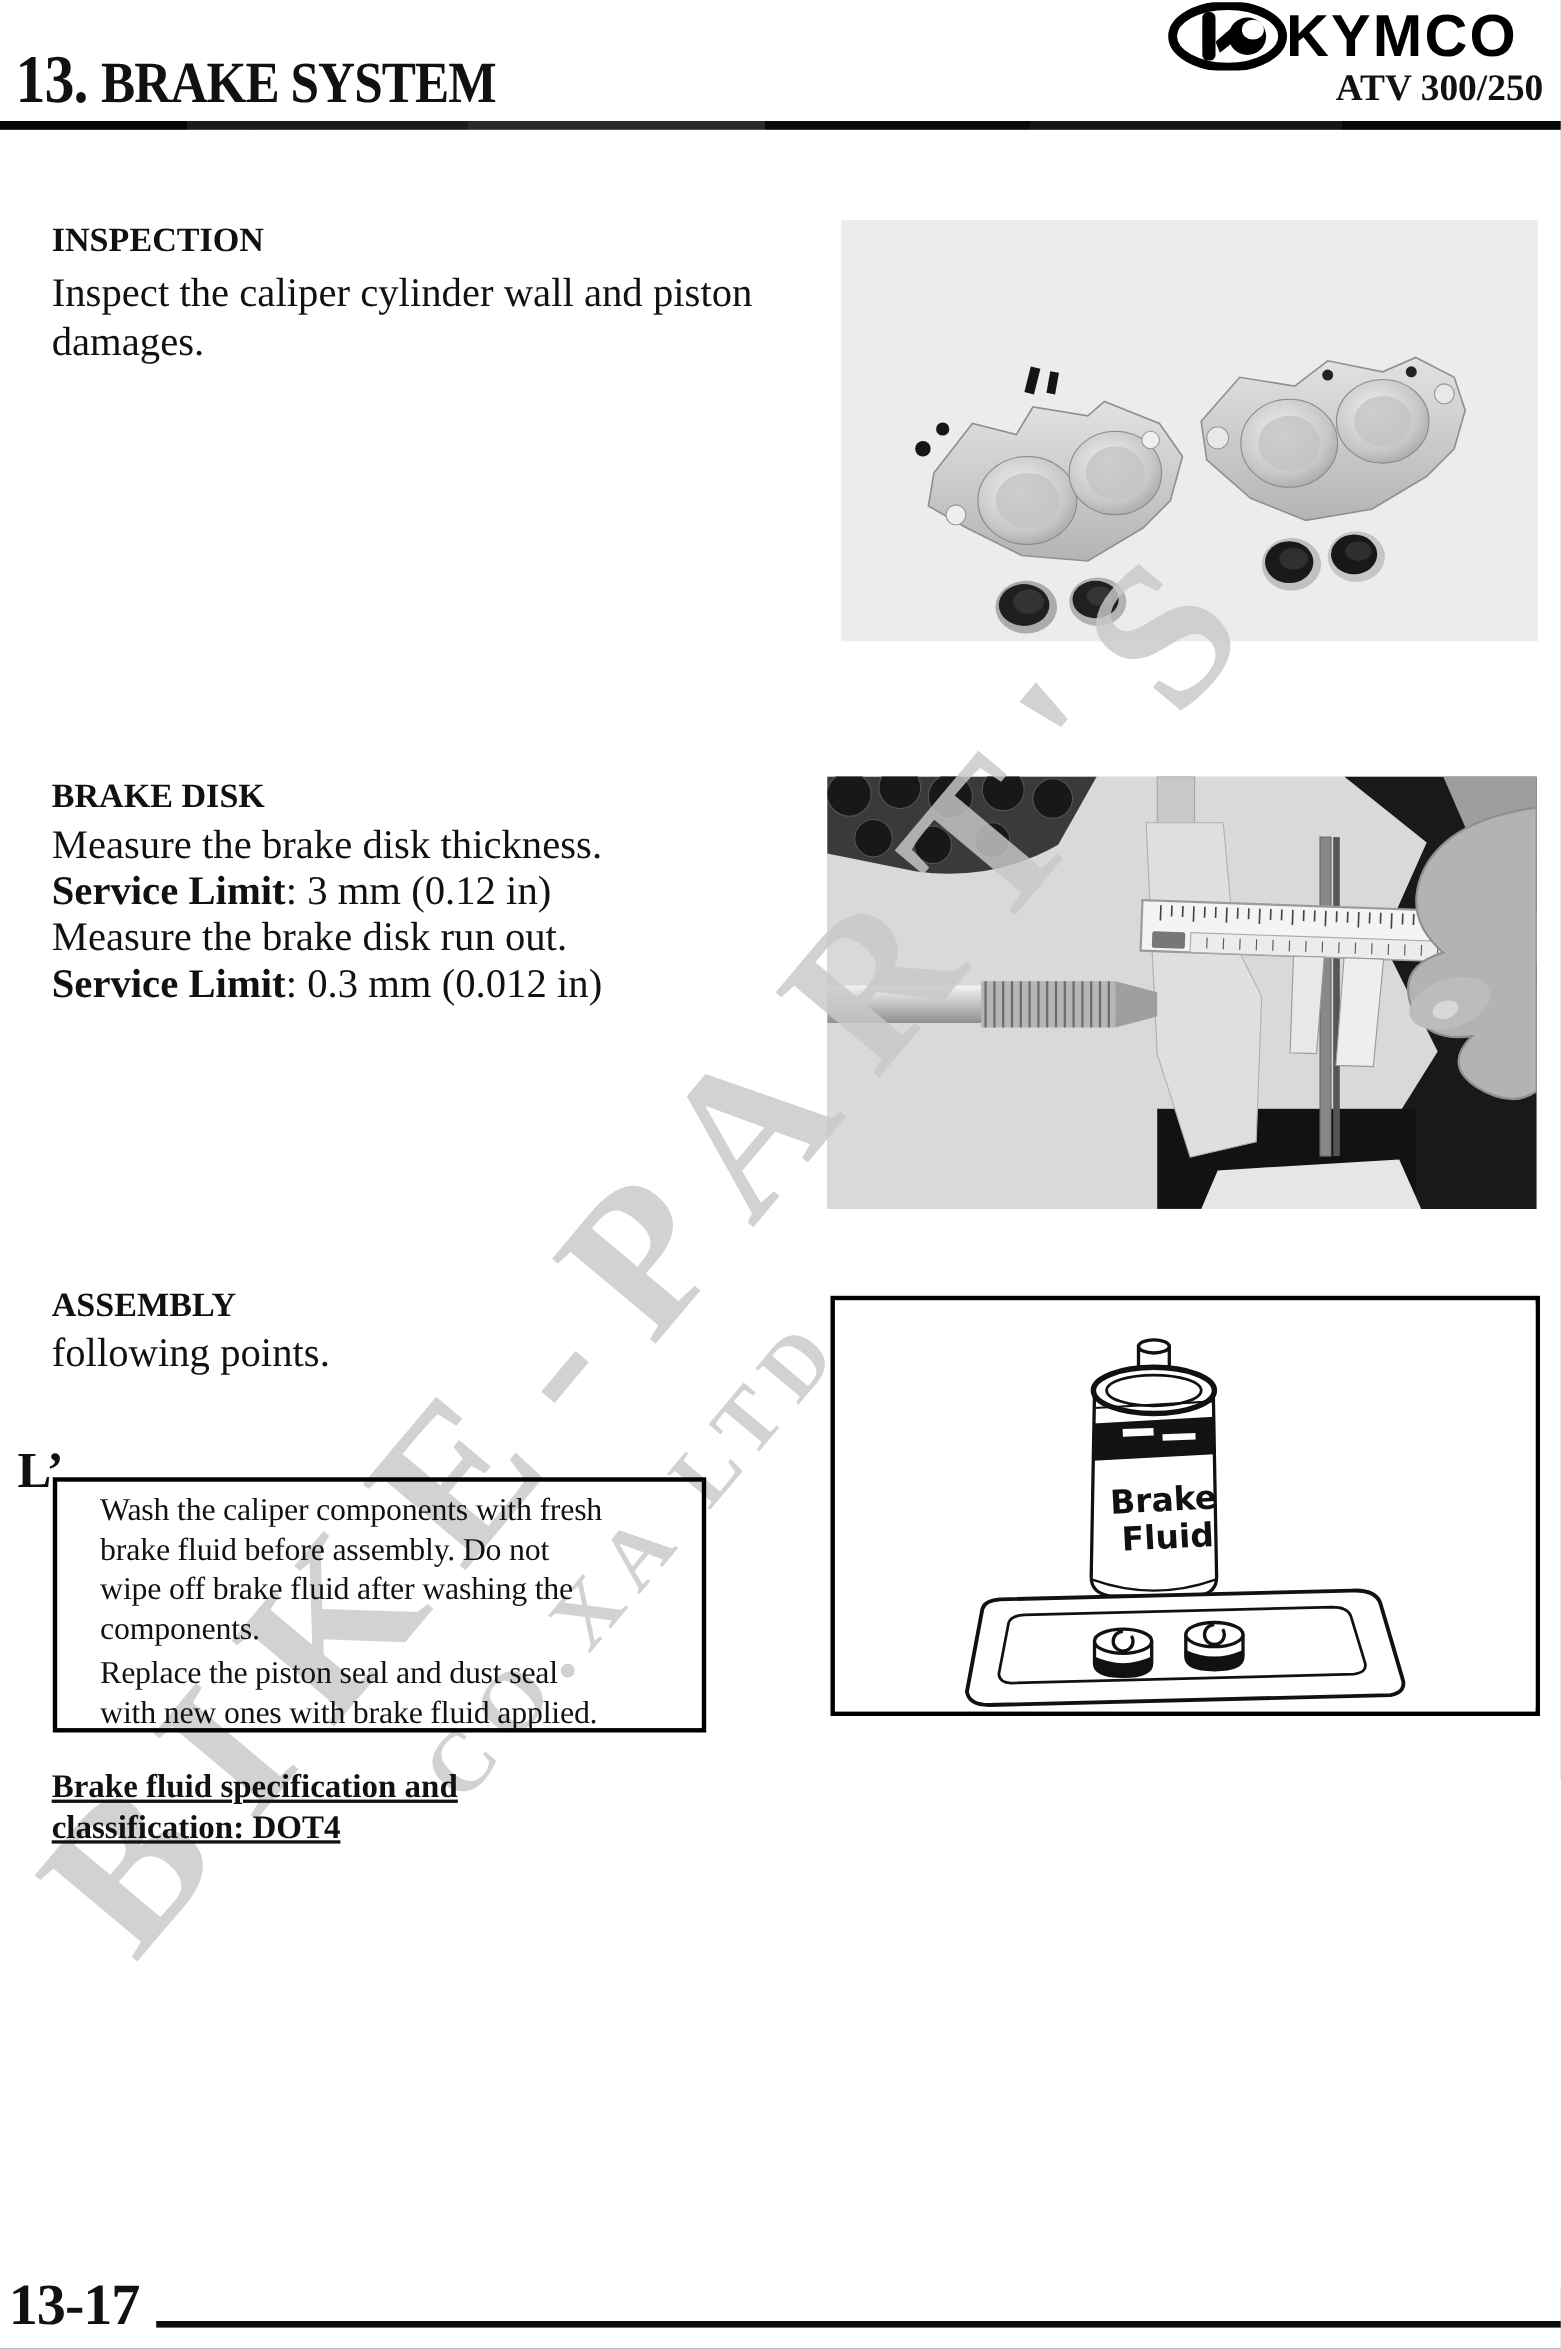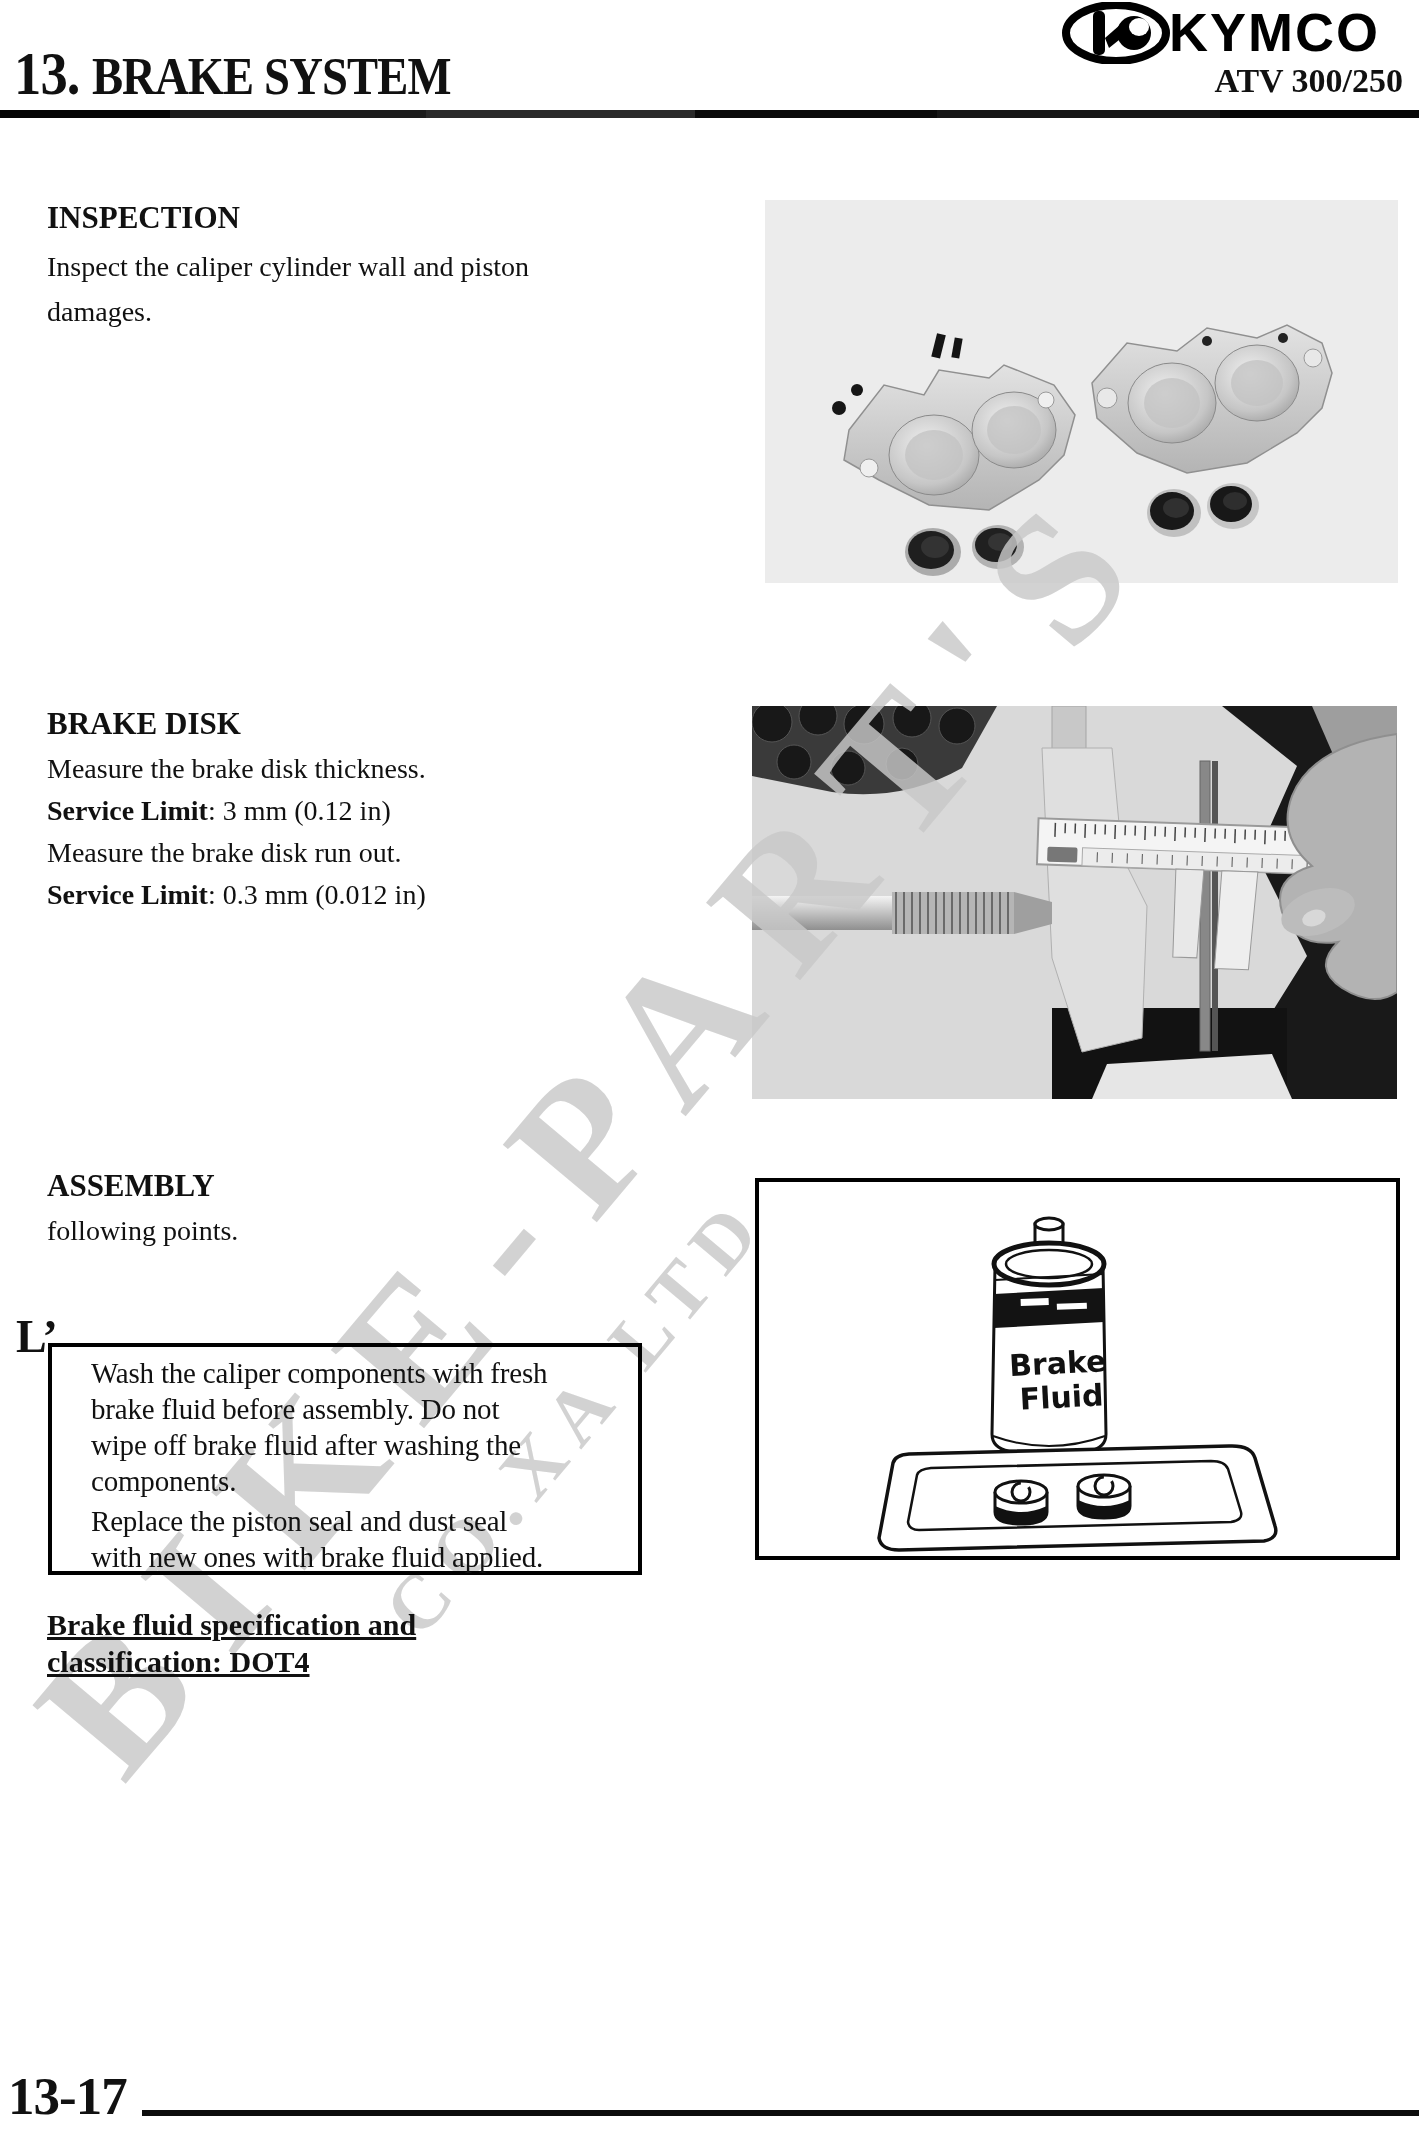--- a/index.html
+++ b/index.html
@@ -17,21 +17,21 @@
   .hdr-no{font-size:62px;letter-spacing:-1px;}
   .hdr-name{font-size:53px;margin-left:14px;letter-spacing:-1px;}
   .hdr-rule{left:0;top:110px;width:1419px;height:8px;
             background:linear-gradient(90deg,#050505 0 12%,#1c1c1c 12% 30%,#2a2a2a 30% 49%,#0a0a0a 49% 66%,#161616 66% 86%,#060606 86% 100%);}
   .logo{right:14px;top:2px;width:346px;height:62px;}
   .model{right:16px;top:62px;font-size:34px;font-weight:bold;}
 
   
   .sec{left:47px;width:620px;}
   .h2{font-size:31px;font-weight:bold;line-height:36px;}
-  .bodytxt{font-size:28px;}
+  .bodytxt{font-size:37px;}
   .p-insp1{margin-top:8px;line-height:45px;}
   .p-insp2{line-height:37px;}
   .p-disk{margin-top:6px;line-height:42px;}
   .p-disk-last{margin-top:0;}
   .p-asm{margin-top:8px;line-height:37px;}
   .b{font-weight:bold;}
 
   .note-glyph{left:16px;top:1310px;font-size:46px;font-weight:bold;}
   .note-box{left:48px;top:1343px;width:594px;height:232px;border:4px solid #000;
             box-sizing:border-box;padding:8px 4px 0 39px;font-size:29px;letter-spacing:-.2px;}

